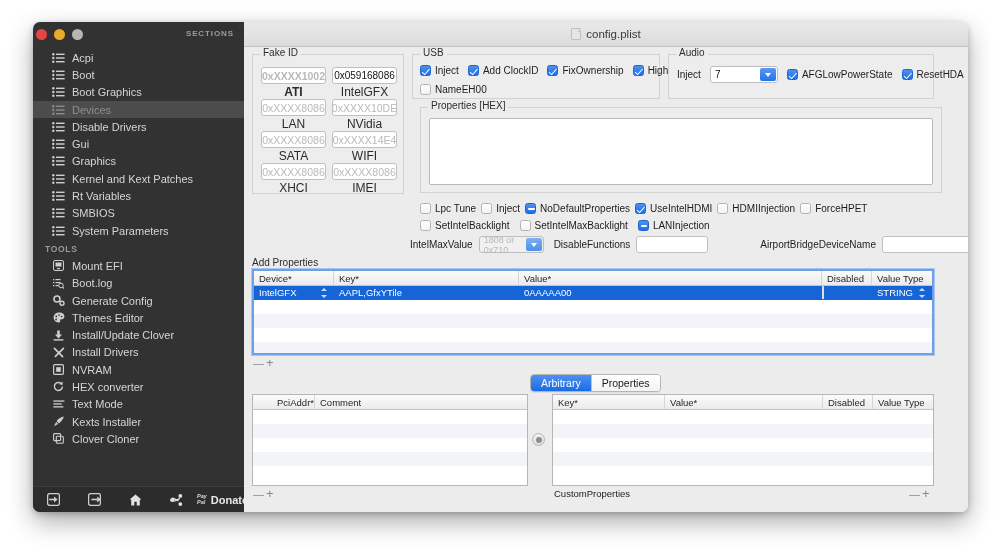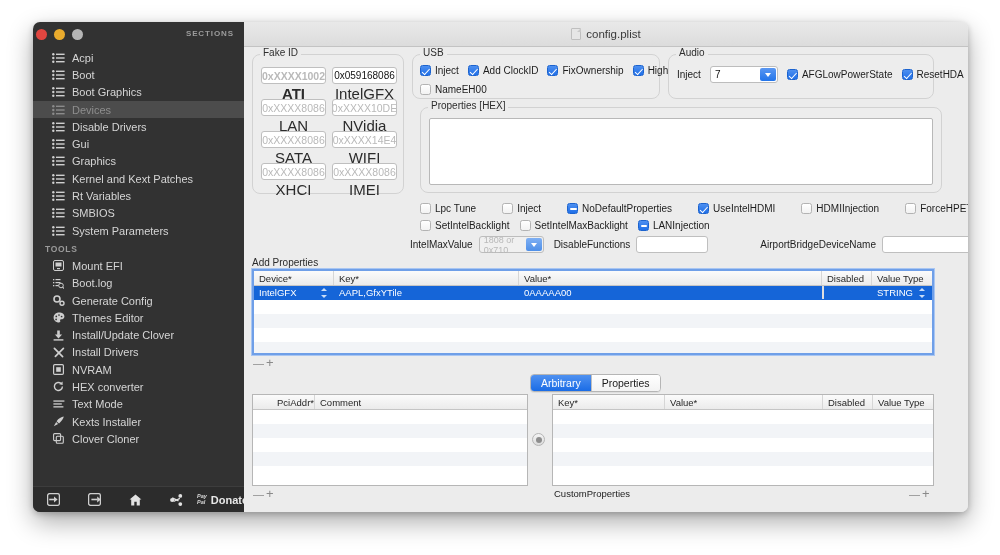--- a/index.html
+++ b/index.html
@@ -143,21 +143,21 @@
     border-width: 0 0 4px 4px; border-style: solid;
     border-color: transparent transparent #c9c9c9 transparent;
   }
   .content { flex: 1 1 auto; position: relative; padding: 6px 10px 0 10px; }
 
   
   .group {
     position: absolute;
     background: #ededed;
     border: 1px solid #d2d2d2;
-    border-radius: 8px;
+    border-radius: 0;
   }
   .group > .glabel {
     position: absolute;
     top: -8px; left: 7px;
     background: transparent;
     font-size: 10px;
     color: #2e2e2e;
   }
   .glabel-outside {
     position: absolute;
@@ -177,21 +177,21 @@
     align-items: center;
     padding: 0 4px;
     overflow: hidden;
     white-space: nowrap;
   }
   .tf.ph { color: #b9b9b9; }
   .tf.center { justify-content: center; }
   .fid-cell { position: absolute; }
   .fid-lbl {
     text-align: center;
-    font-size: 15px;
+    font-size: 12px;
     color: #2b2b2b;
     margin-top: 1px;
   }
 
   
   .cb { display: inline-flex; align-items: center; font-size: 10px; color: #1d1d1d; white-space: nowrap;}
   .box {
     width: 11px; height: 11px;
     border-radius: 2.5px;
     border: 1px solid #b3b3b3;
@@ -820,21 +820,21 @@
               <span>ResetHDA</span>
             </span>
           </div>
         </div>
 
         <div class="group" style="left:176px; top:60px; width:522px; height:86px;">
           <span class="glabel" style="background:#ececec; padding:0 3px;">Properties [HEX]</span>
           <div class="ta" style="position:absolute; left:8px; top:10px; right:8px; height:67px;"></div>
         </div>
 
-        <div style="position:absolute; left:176px; top:156px; display:flex; gap:26px;">
+        <div style="position:absolute; left:176px; top:156px; display:flex; gap:5px;">
           <span class="cb">
             <span class="box"></span>
             <span>Lpc Tune</span>
           </span>
           <span class="cb">
             <span class="box"></span>
             <span>Inject</span>
           </span>
           <span class="cb">
             <span class="box mixed"></span>

